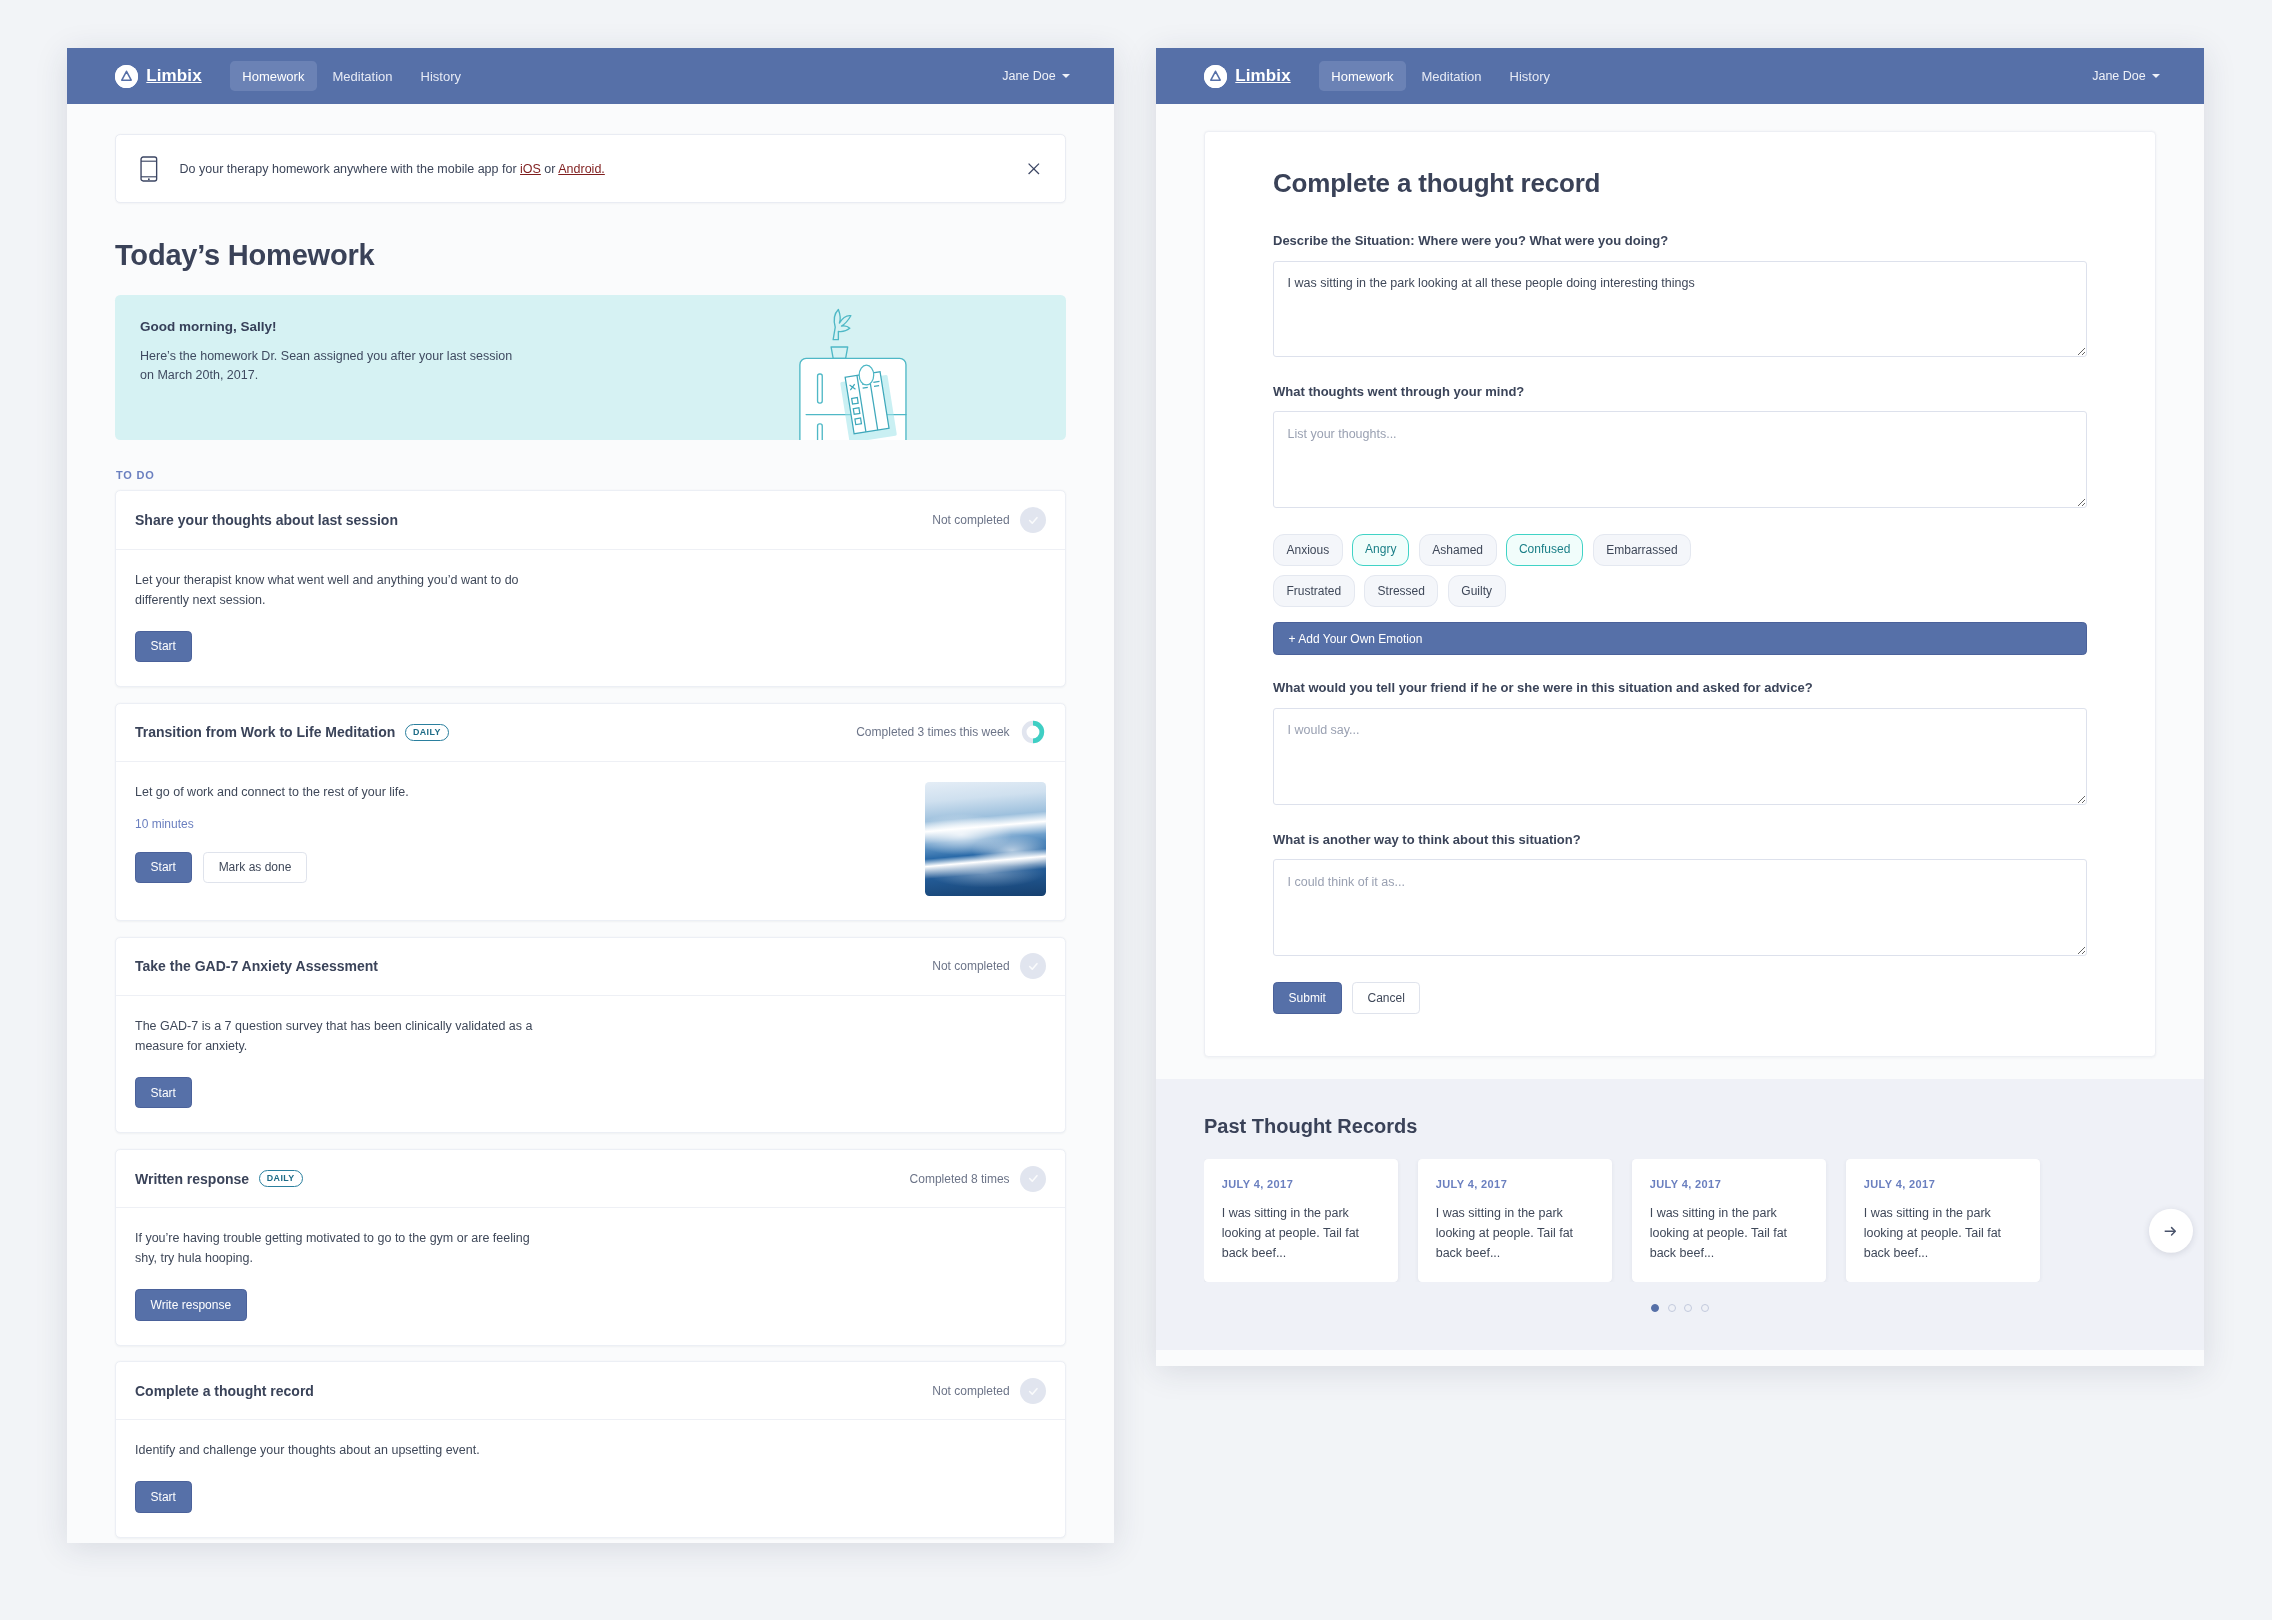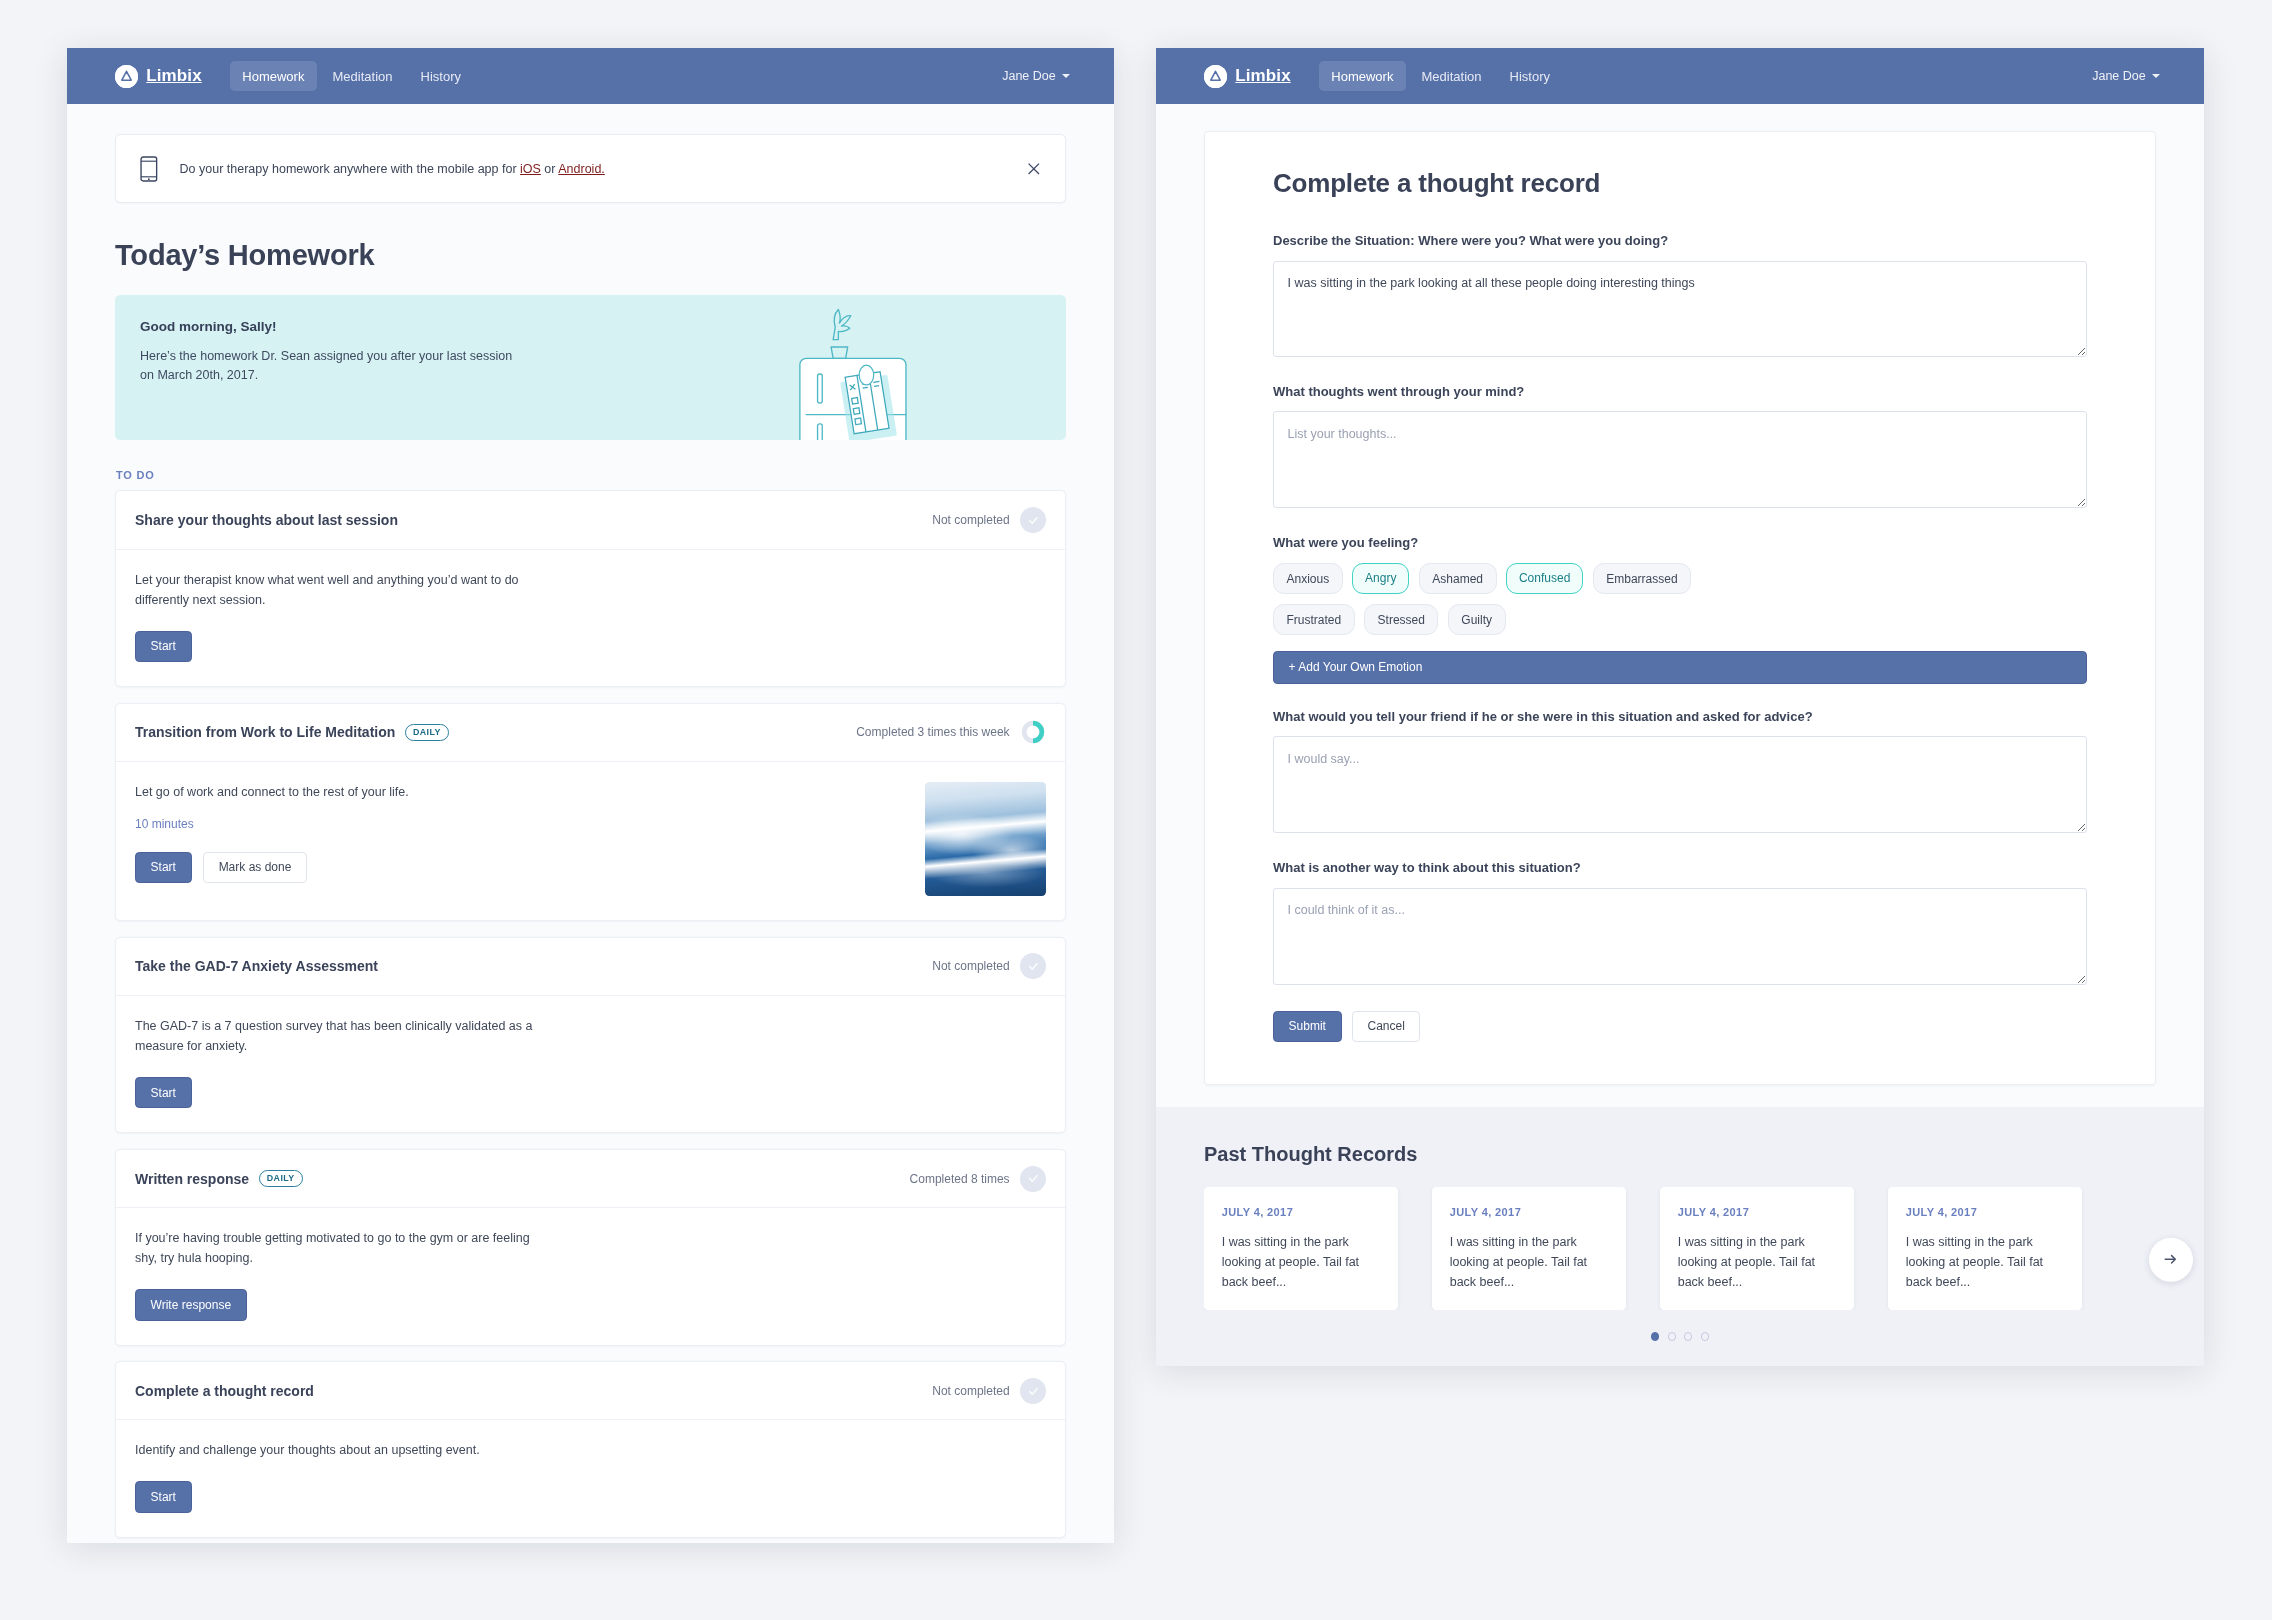--- a/index.html
+++ b/index.html
@@ -136,21 +136,21 @@
     border-radius: 11px; padding: 7.8px 12.5px; cursor: pointer; white-space: nowrap;
   }
   .chip.selected { background: #f1fdfb; border: 1px solid #3fd3c6; color: #1a7f87; padding: 7.3px 12px; }
   .btn-add { background: #5670a8; color: #fff; border: 0.5px solid #4a619a; font-size: 12px;
              padding: 8.3px 14.6px; border-radius: 4.2px; margin-top: 15.6px; cursor: pointer; }
 
   .form-actions { display: flex; gap: 10.4px; margin-top: 4.2px; }
 
   .past-wrap { background: #eff1f7; padding: 36px 48px 38px 48px; margin-top: 22px; position: relative; }
   .past-title { font-size: 20px; font-weight: bold; color: #3a4258; margin-bottom: 21px; }
-  .past-row { display: flex; gap: 34px; overflow: hidden; }
+  .past-row { display: flex; gap: 20px; overflow: hidden; }
   .past-card {
     background: #fff; border-radius: 4.2px; padding: 19px 17.7px; width: 194px; height: 123px;
     flex: none; box-shadow: 0 1px 4.2px rgba(40,50,80,.07);
   }
   .past-date { font-size: 11px; color: #6a7fbf; font-weight: bold; letter-spacing: 0.4px; margin-bottom: 13.5px; }
   .past-text { font-size: 12.5px; color: #3f4859; line-height: 1.6; }
   .carousel-next {
     position: absolute; right: 11.5px; top: 50%; transform: translateY(-5.2px);
     width: 44px; height: 44px; border-radius: 50%; background: #fff;
     display:flex; align-items:center; justify-content:center; cursor:pointer;
@@ -397,21 +397,20 @@
           <div class="q-label">Describe the Situation: Where were you? What were you doing?</div>
           <textarea class="ta ta-tall" style="">I was sitting in the park looking at all these people doing interesting things</textarea>
         </div>
 
         <div class="field">
           <div class="q-label">What thoughts went through your mind?</div>
           <textarea class="ta ta-mid" placeholder="List your thoughts..." style=""></textarea>
         </div>
 
         <div class="field">
-          <div class="q-label">What were you feeling?</div>
           <div class="chips" id="emotion-chips">
               <div class="chip">Anxious</div>
               <div class="chip selected">Angry</div>
               <div class="chip">Ashamed</div>
               <div class="chip selected">Confused</div>
               <div class="chip">Embarrassed</div>
               <div class="chip">Frustrated</div>
               <div class="chip">Stressed</div>
               <div class="chip">Guilty</div>
             </div>

